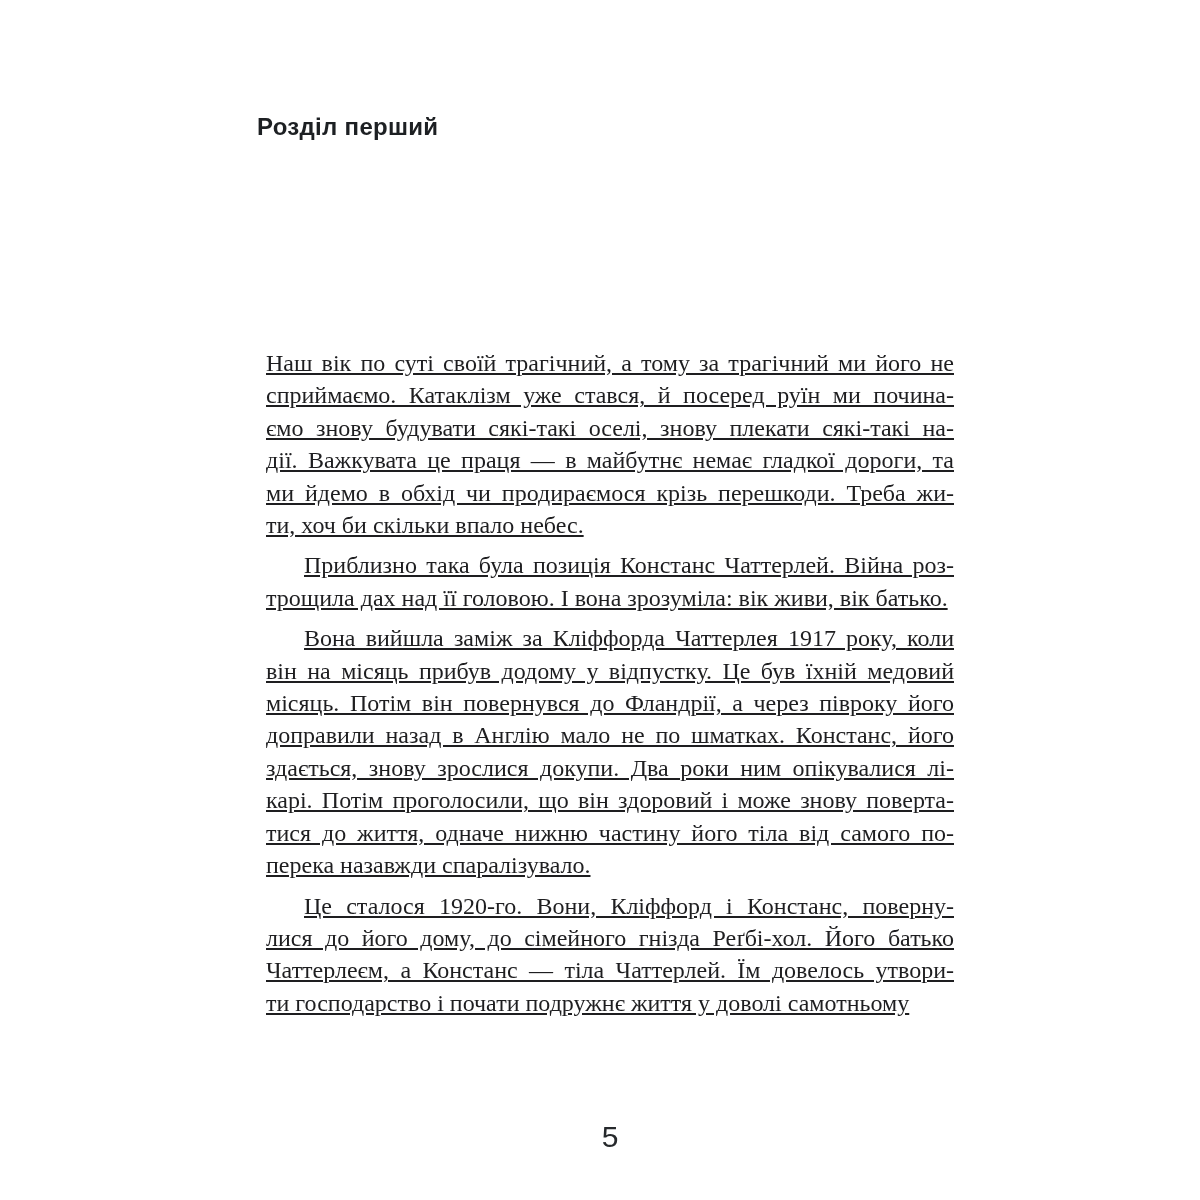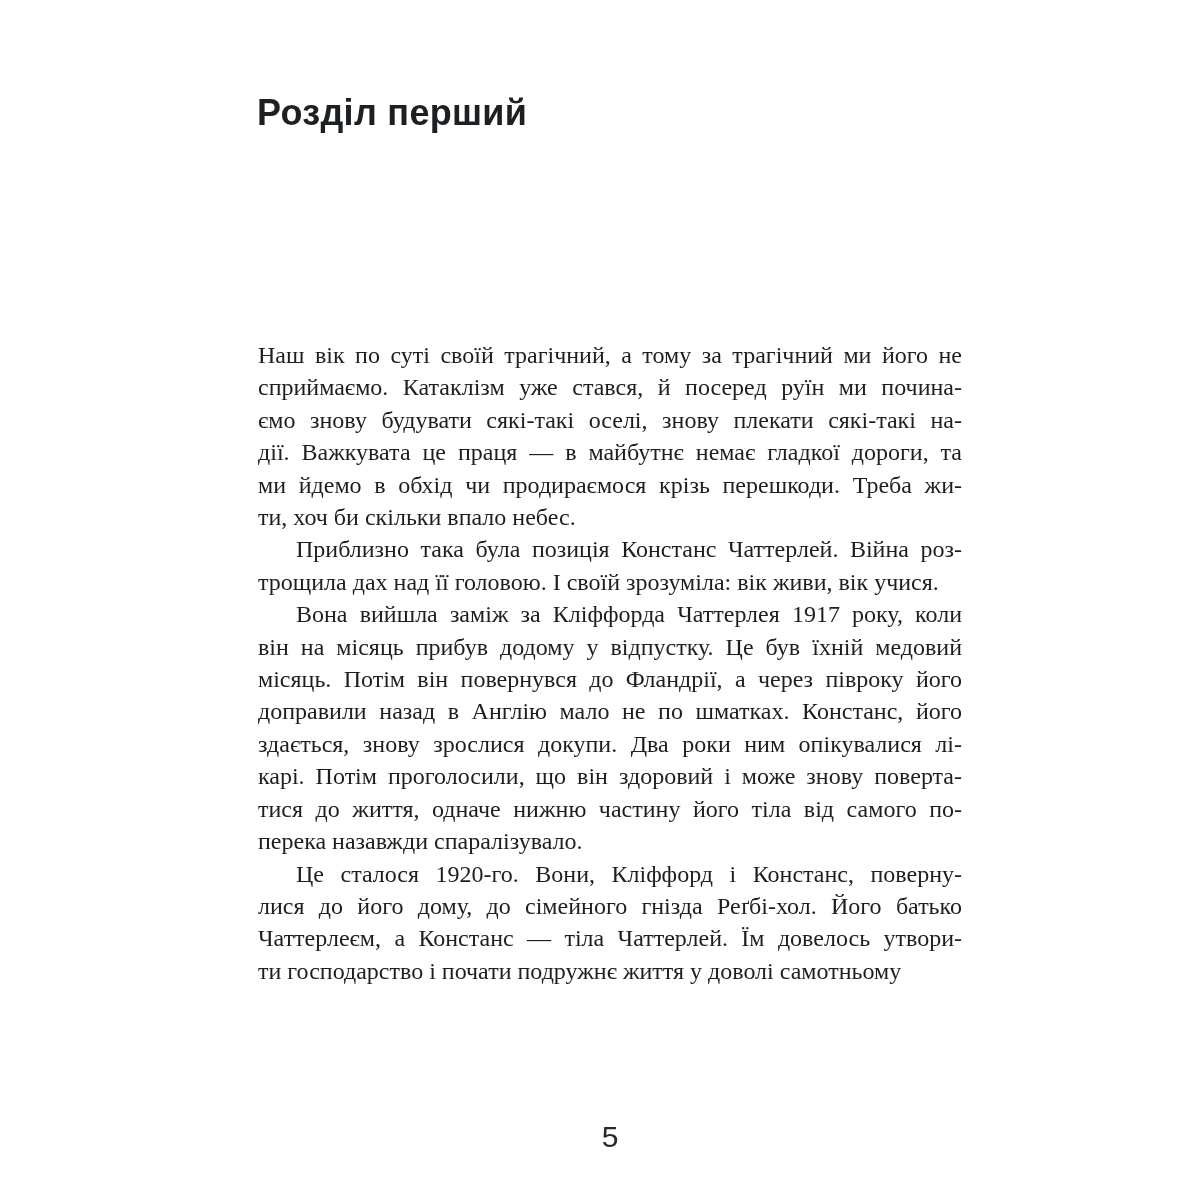--- a/index.html
+++ b/index.html
@@ -11,38 +11,38 @@
     position: relative;
     width: 1200px;
     height: 1200px;
     background: #ffffff;
     overflow: hidden;
     font-family: "Liberation Serif", serif;
   }
   .chapter-heading {
     position: absolute;
     left: 257px;
-    top: 92px;
+    top: 113px;
     font-family: "Liberation Sans", sans-serif;
     font-weight: bold;
-    font-size: 36px;
+    font-size: 24px;
     letter-spacing: 0.3px;
     color: #1d2023;
     white-space: nowrap;
   }
   .text-block {
     position: absolute;
     left: 258px;
     top: 339px;
     width: 704px;
     font-size: 24px;
     line-height: 32.4px;
     color: #1e1e20;
   }
-  .paragraph { margin: 0; }
+  .paragraph { margin: 8px; text-decoration: underline; }
   .line {
     text-align: justify;
     text-align-last: justify;
     white-space: normal;
   }
   .line.last {
     text-align-last: left;
   }
   .paragraph.indent .line:first-child {
     text-indent: 38px;
@@ -69,21 +69,21 @@
       <div class="paragraph">
         <div class="line">Наш вік по суті своїй трагічний, а тому за трагічний ми його не</div>
         <div class="line">сприймаємо. Катаклізм уже стався, й посеред руїн ми почина-</div>
         <div class="line">ємо знову будувати сякі-такі оселі, знову плекати сякі-такі на-</div>
         <div class="line">дії. Важкувата це праця — в майбутнє немає гладкої дороги, та</div>
         <div class="line">ми йдемо в обхід чи продираємося крізь перешкоди. Треба жи-</div>
         <div class="line last">ти, хоч би скільки впало небес.</div>
       </div>
       <div class="paragraph indent">
         <div class="line">Приблизно така була позиція Констанс Чаттерлей. Війна роз-</div>
-        <div class="line last">трощила дах над її головою. І своїй зрозуміла: вік живи, вік учися.</div>
+        <div class="line last">трощила дах над її головою. І вона зрозуміла: вік живи, вік батько.</div>
       </div>
       <div class="paragraph indent">
         <div class="line">Вона вийшла заміж за Кліффорда Чаттерлея 1917 року, коли</div>
         <div class="line">він на місяць прибув додому у відпустку. Це був їхній медовий</div>
         <div class="line">місяць. Потім він повернувся до Фландрії, а через півроку його</div>
         <div class="line">доправили назад в Англію мало не по шматках. Констанс, його</div>
         <div class="line">здається, знову зрослися докупи. Два роки ним опікувалися лі-</div>
         <div class="line">карі. Потім проголосили, що він здоровий і може знову поверта-</div>
         <div class="line">тися до життя, одначе нижню частину його тіла від самого по-</div>
         <div class="line last">перека назавжди спаралізувало.</div>

